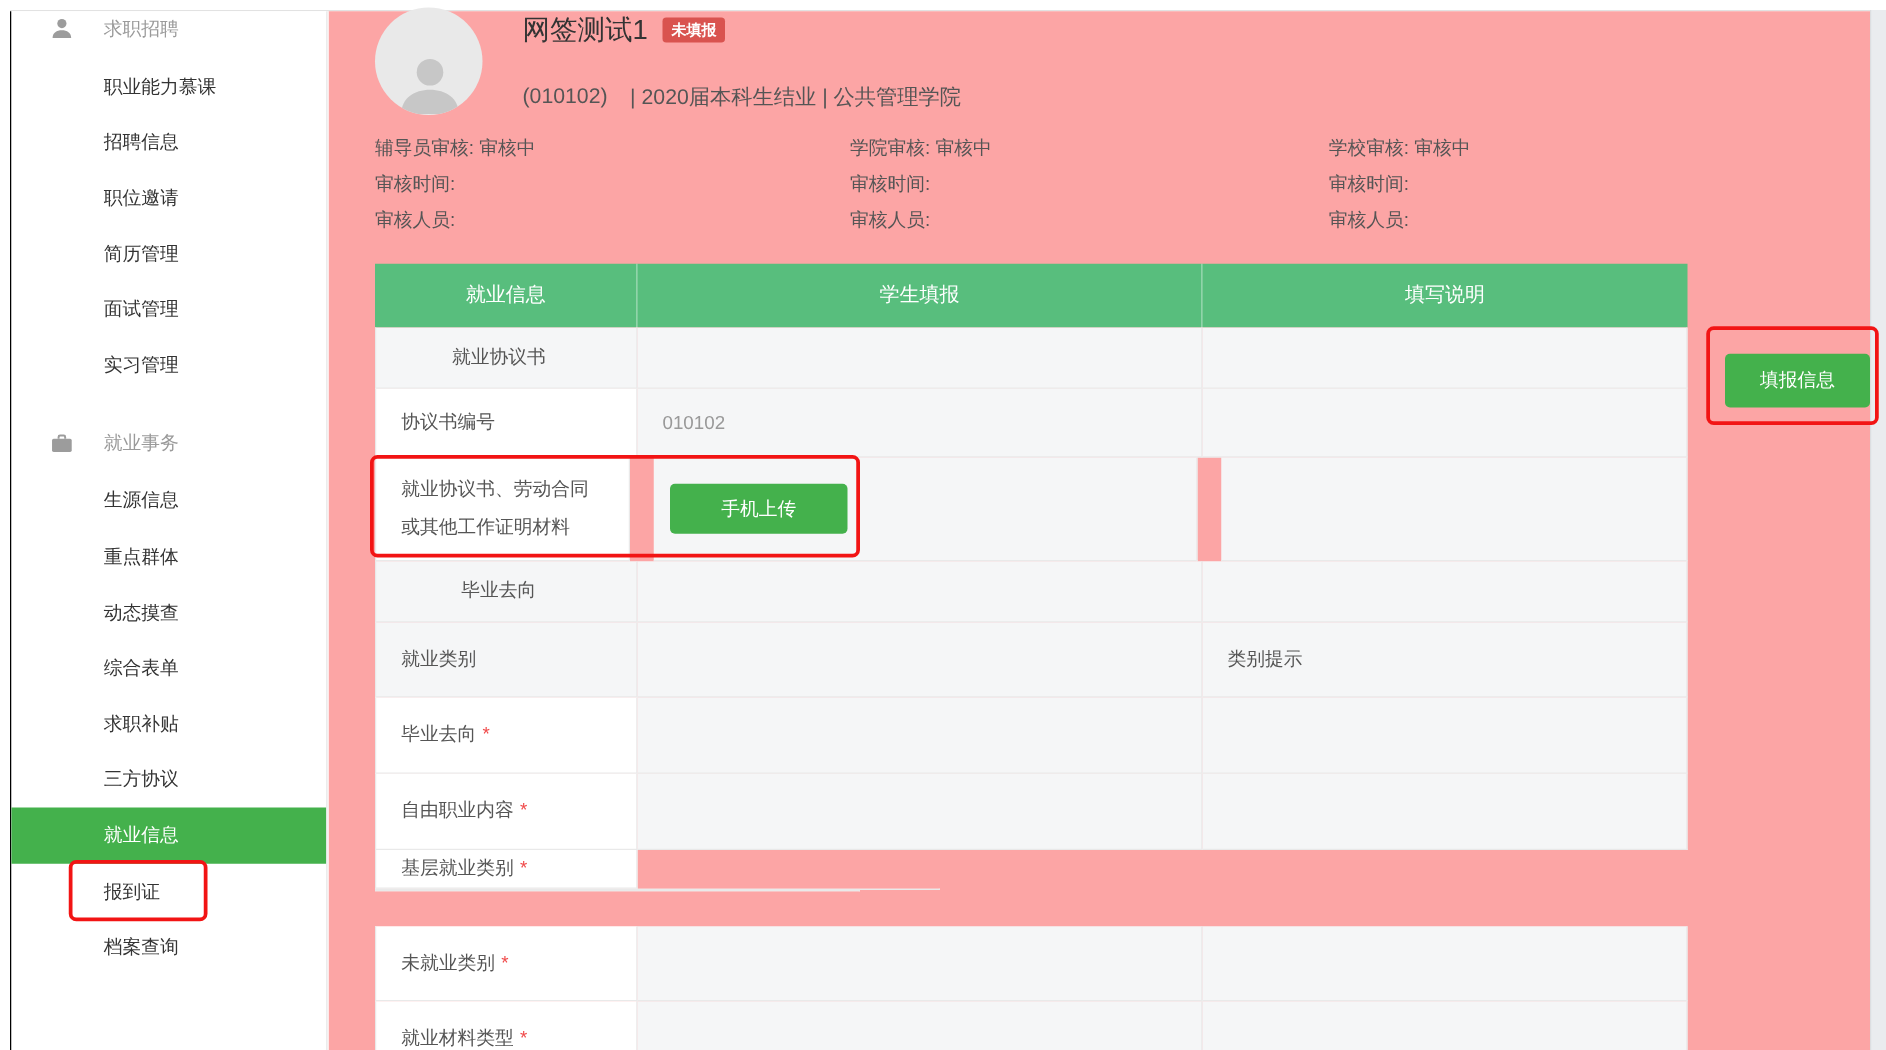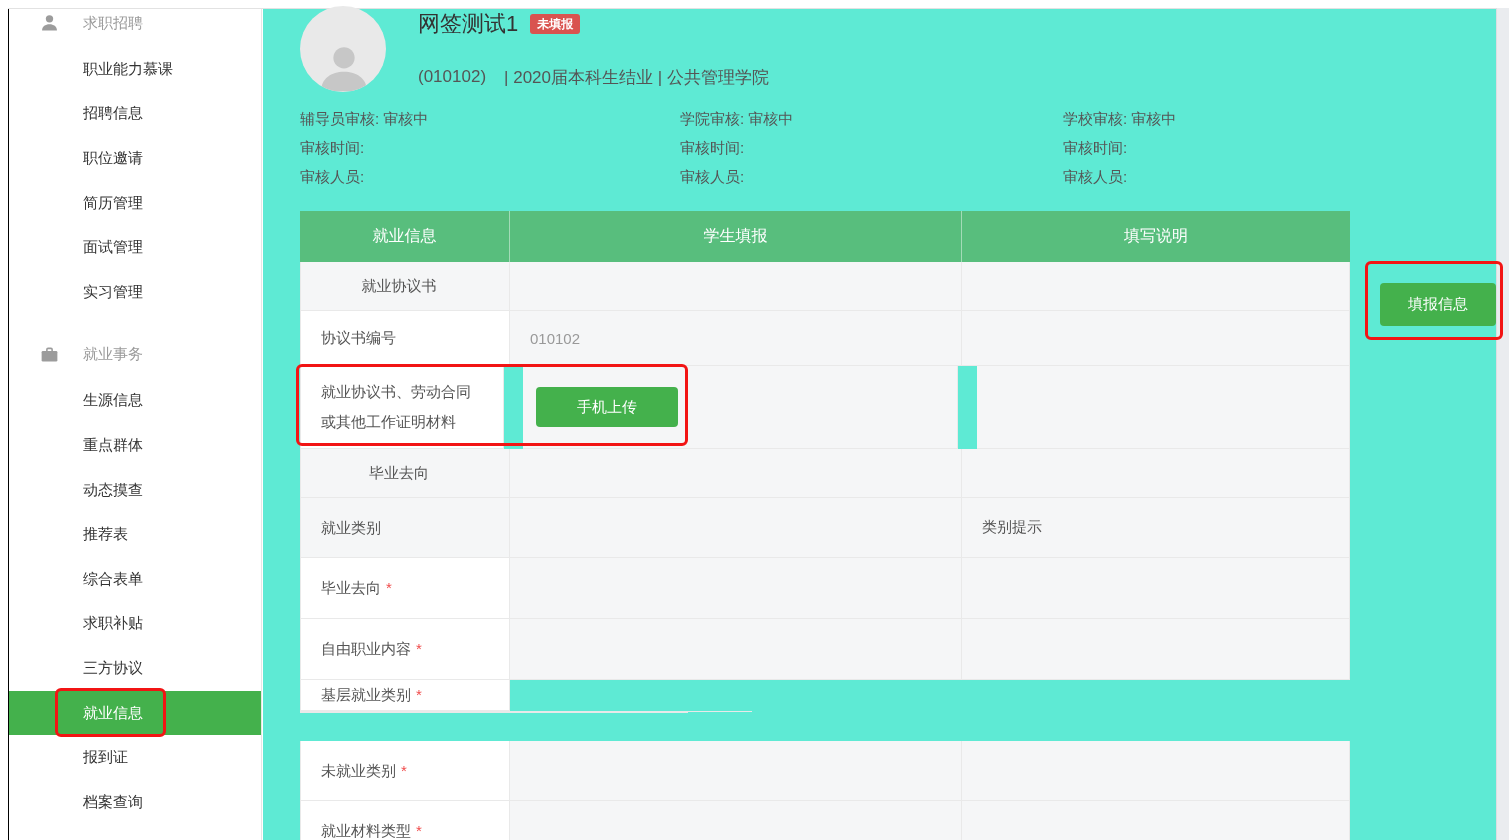--- a/index.html
+++ b/index.html
@@ -25,21 +25,21 @@
     border-right:1px solid #e6e6e6;border-left:1px solid #000000;overflow:hidden;}
   .menu-title{height:28px;display:flex;align-items:center;color:#9a9a9a;font-size:15px;
     padding-left:74px;position:relative;margin-bottom:10px;}
   .menu-title.gap{margin-top:26px;}
   .menu-title .gicon{position:absolute;left:30px;top:3px;width:22px;height:22px;}
   .menu-item{height:44.6px;display:flex;align-items:center;padding-left:74px;
     font-size:15px;color:#333;cursor:pointer;}
   .menu-item.active{background:var(--green);color:#fff;}
 
   
-  .main{position:absolute;left:255px;top:0;right:0;bottom:0;background:#5eead4;}
+  .main{position:absolute;left:255px;top:0;right:0;bottom:0;background:#fca5a5;}
   .avatar{position:absolute;left:37px;top:-3px;width:86px;height:86px;border-radius:50%;
     background:#e9e9e9;overflow:hidden;}
   .avatar svg{position:absolute;left:15px;bottom:-4px;}
   .profile{position:absolute;left:155px;top:0;}
   .name-row{display:flex;align-items:center;height:30px;}
   .student-name{font-size:22px;color:#333;}
   .badge{margin-left:12px;background:var(--badge-red);color:#fff;font-size:12px;
     font-weight:bold;padding:3px 7px;border-radius:3px;line-height:1.2;}
   .sub-row{margin-top:25px;font-size:17px;color:#555;height:26px;display:flex;align-items:center;}
   .sub-row .meta{margin-left:18px;}
@@ -126,23 +126,20 @@
         <div class="menu-item">
           <span>生源信息</span>
         </div>
         <div class="menu-item">
           <span>重点群体</span>
         </div>
         <div class="menu-item">
           <span>动态摸查</span>
         </div>
         <div class="menu-item">
-          <span>推荐表</span>
-        </div>
-        <div class="menu-item">
           <span>综合表单</span>
         </div>
         <div class="menu-item">
           <span>求职补贴</span>
         </div>
         <div class="menu-item">
           <span>三方协议</span>
         </div>
         <div class="menu-item active">
           <span>就业信息</span>

